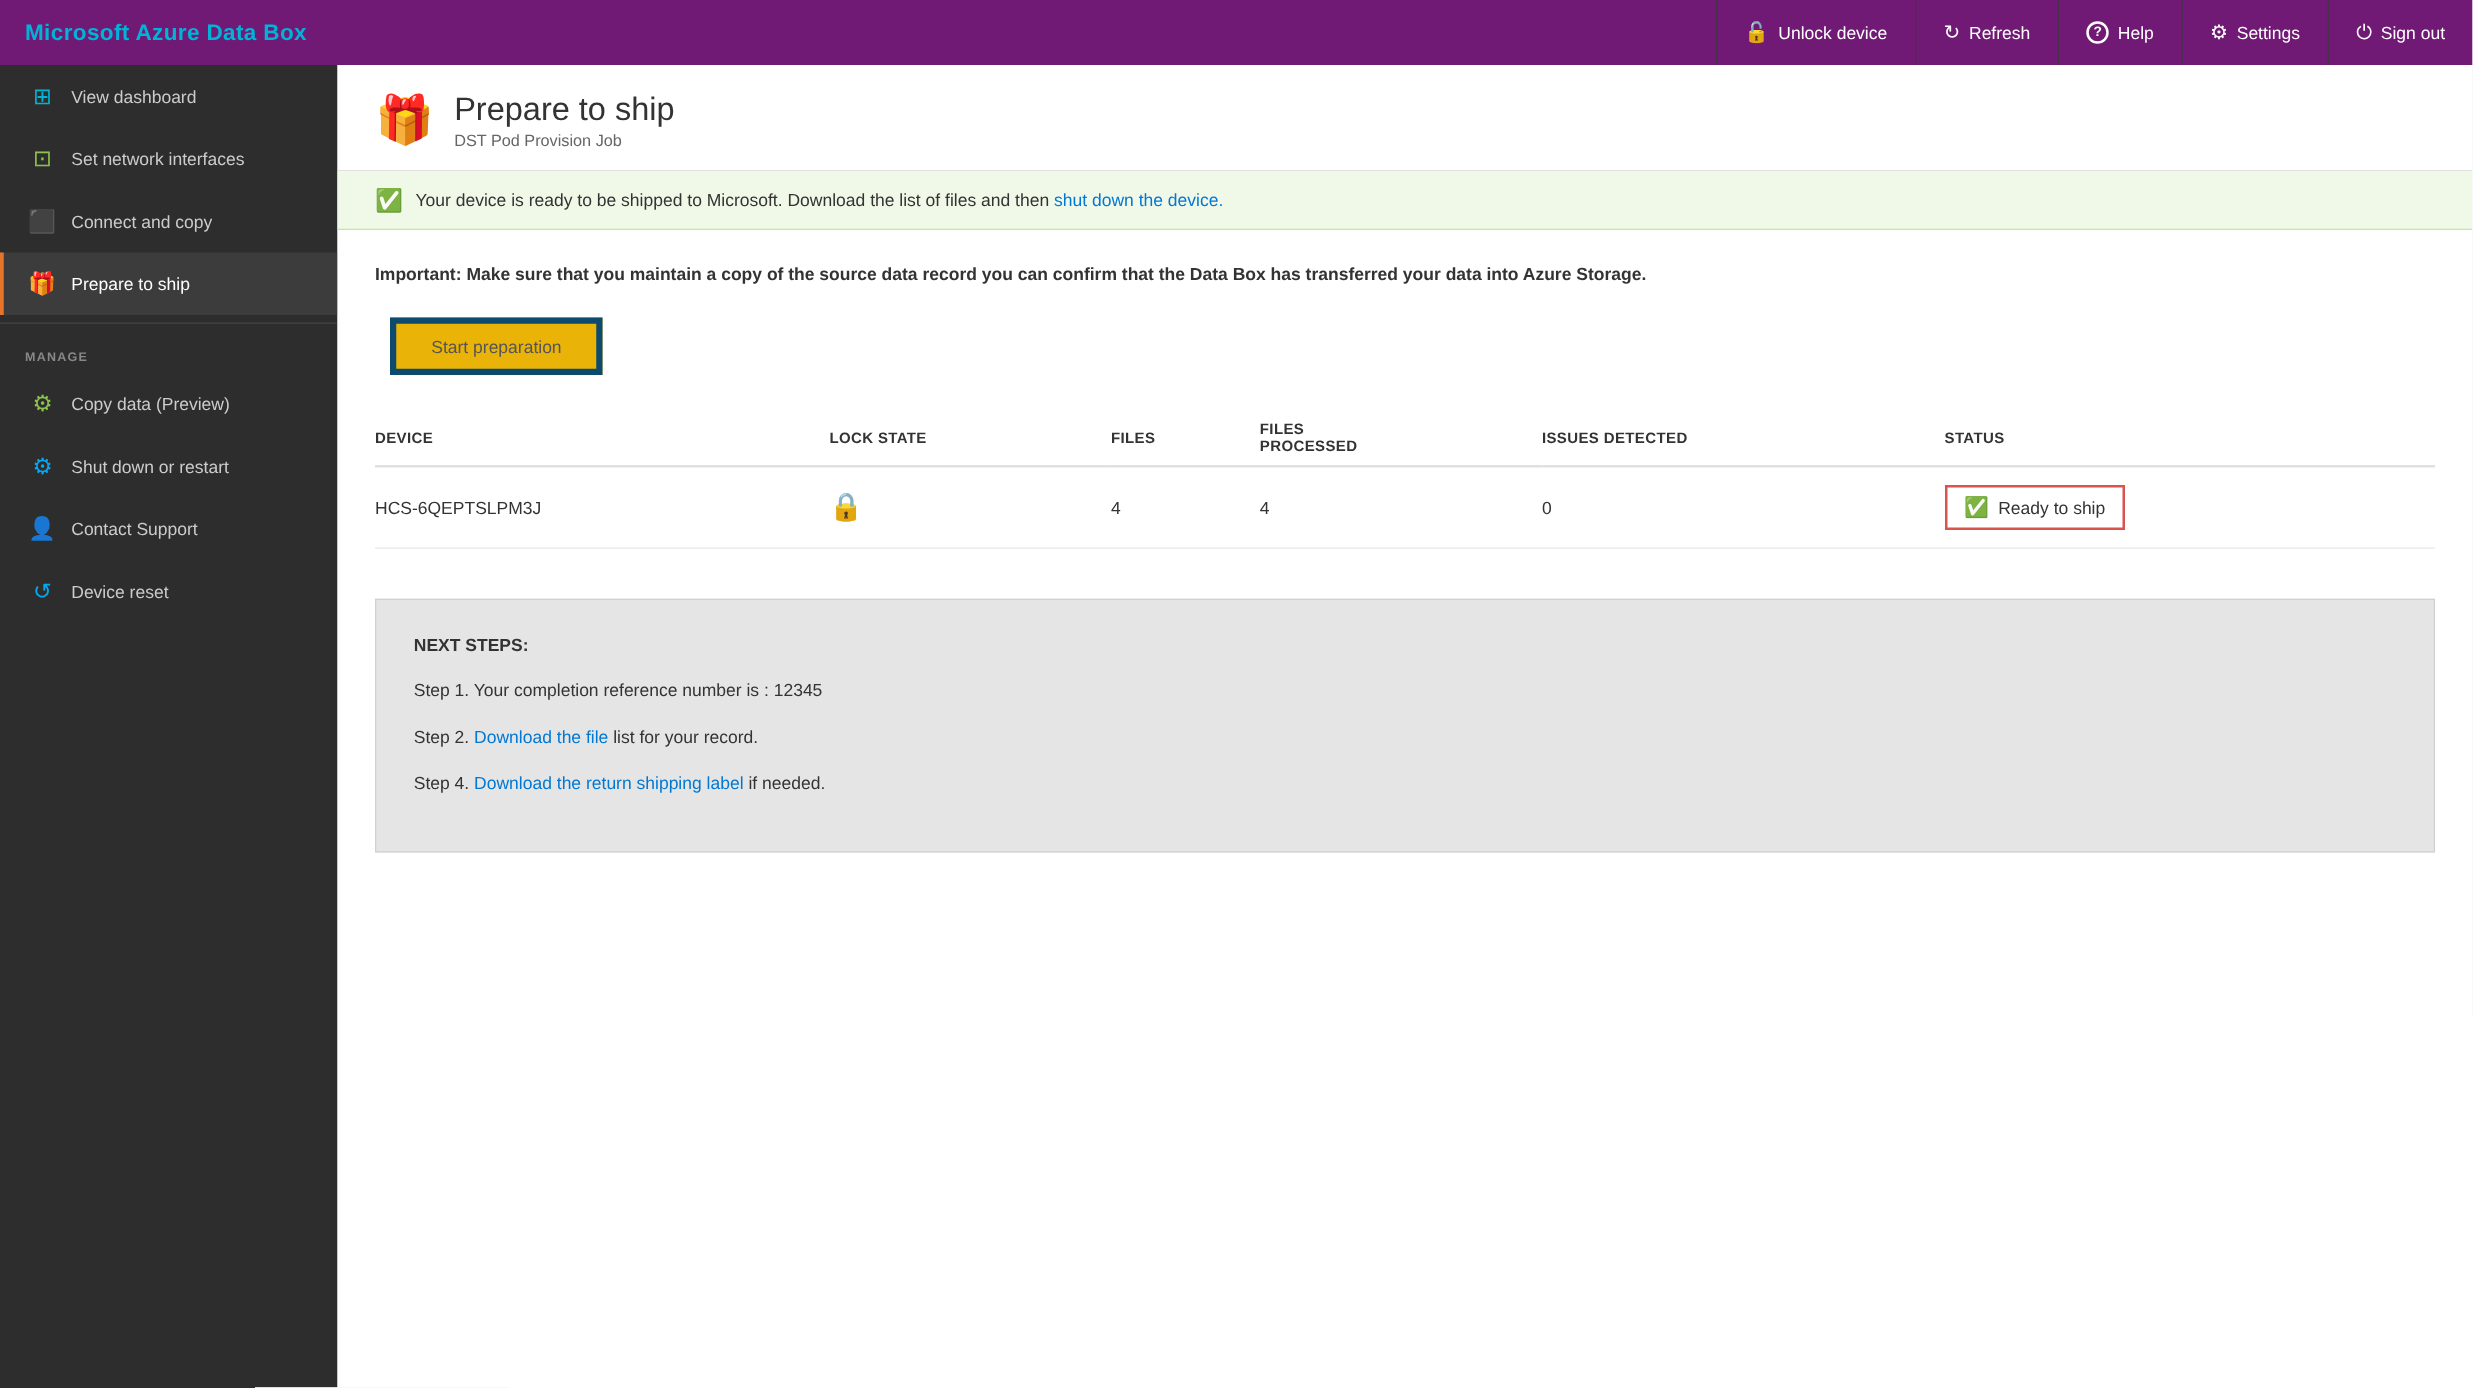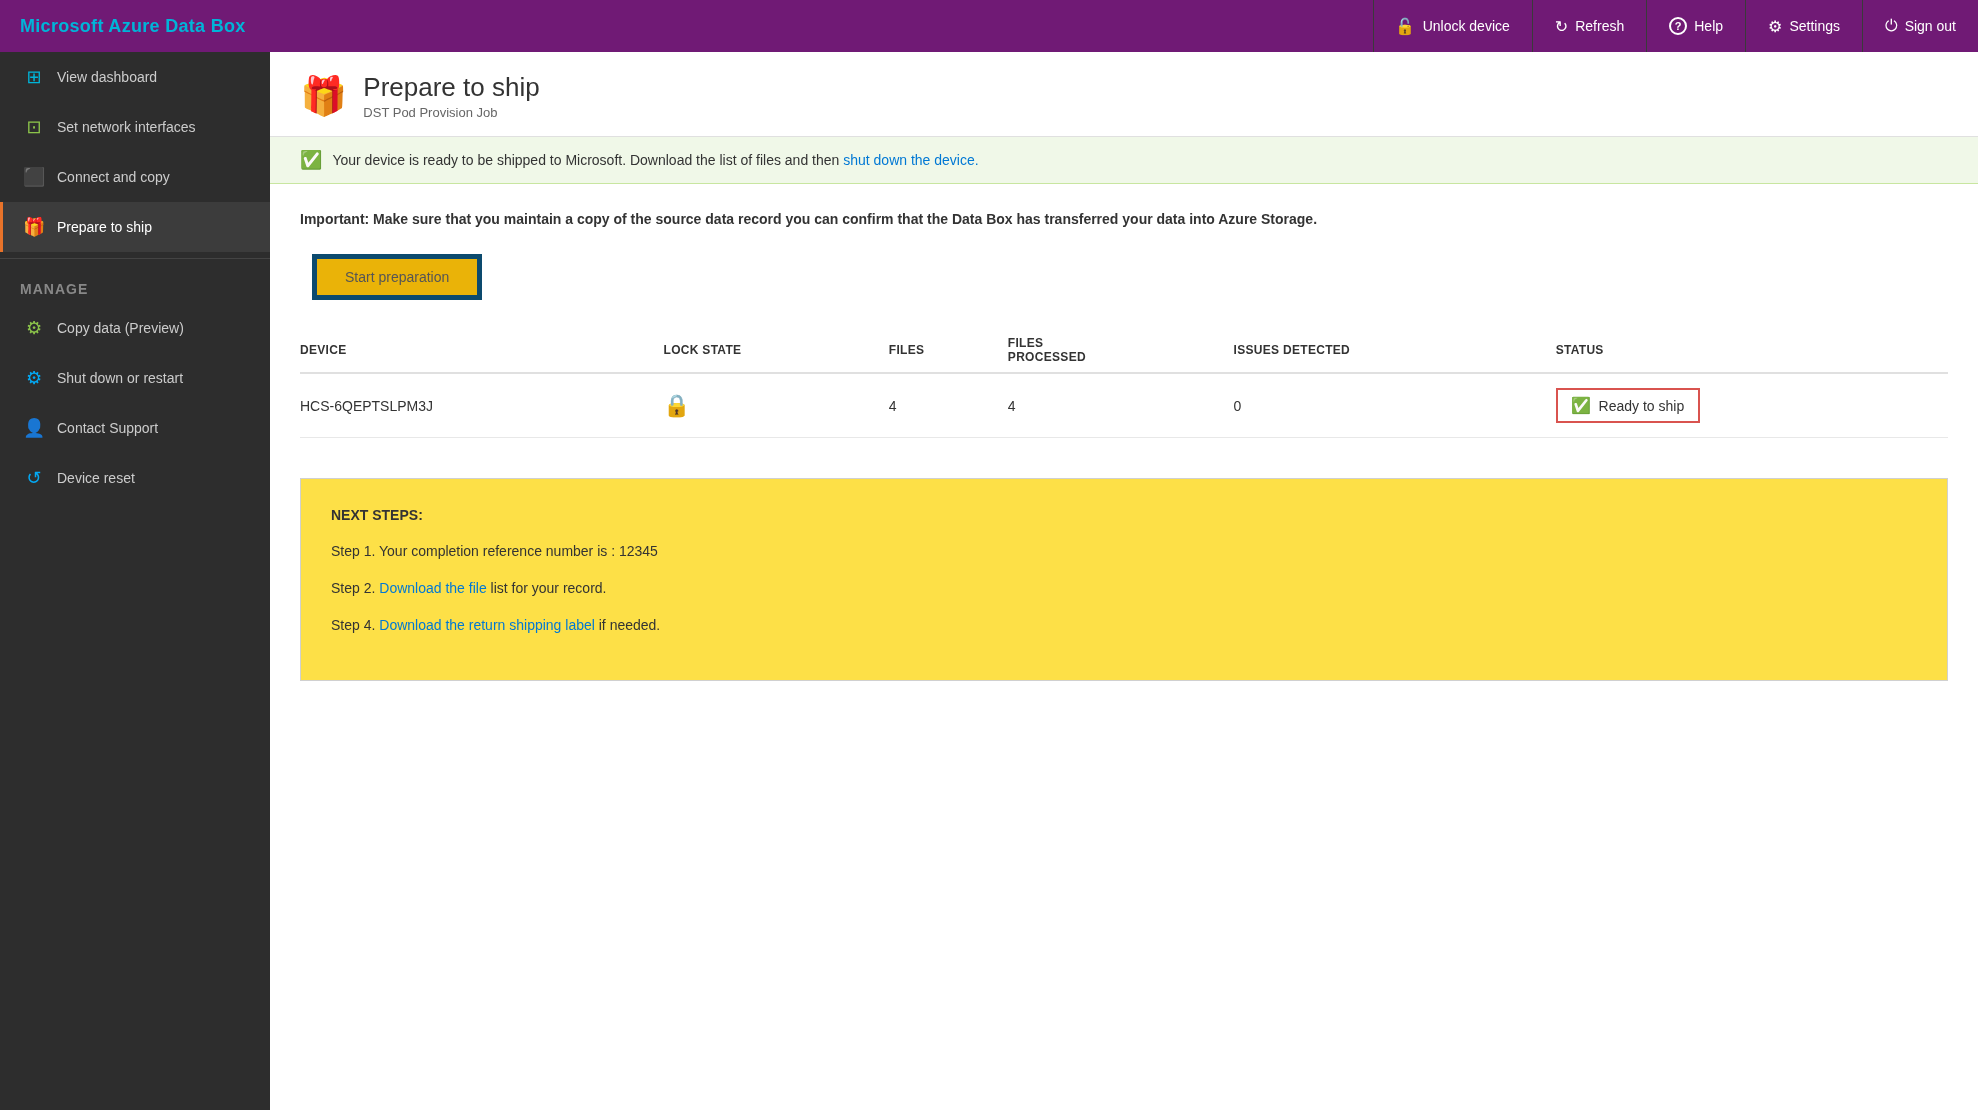--- a/index.html
+++ b/index.html
@@ -75,21 +75,21 @@
       border-left: 3px solid #e8732a;
     }
     .sidebar-item .icon {
       font-size: 18px;
       width: 22px;
       text-align: center;
       flex-shrink: 0;
     }
     .sidebar-section-label {
       padding: 16px 31px 6px 20px;
-      font-size: 14px;
+      font-size: 10px;
       font-weight: 700;
       color: #888;
       letter-spacing: 1px;
       text-transform: uppercase;
     }
     .sidebar-divider {
       border: none;
       border-top: 1px solid #444;
       margin: 6px 0;
     }
@@ -213,21 +213,21 @@
     }
     .status-badge .check {
       color: #4caf50;
       font-size: 16px;
     }
 
     
     .next-steps-box {
       border: 1px solid #d0d0d0;
       padding: 28px 30px;
-      background: #fde047;
+      background: #e5e5e5;
     }
     .next-steps-title {
       font-size: 14px;
       font-weight: 700;
       color: #333;
       margin-bottom: 18px;
     }
     .next-steps-item {
       font-size: 14px;
       color: #333;

